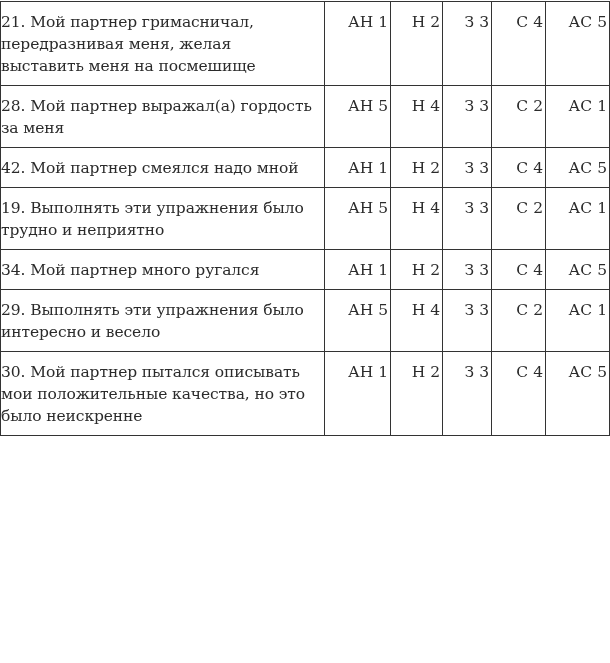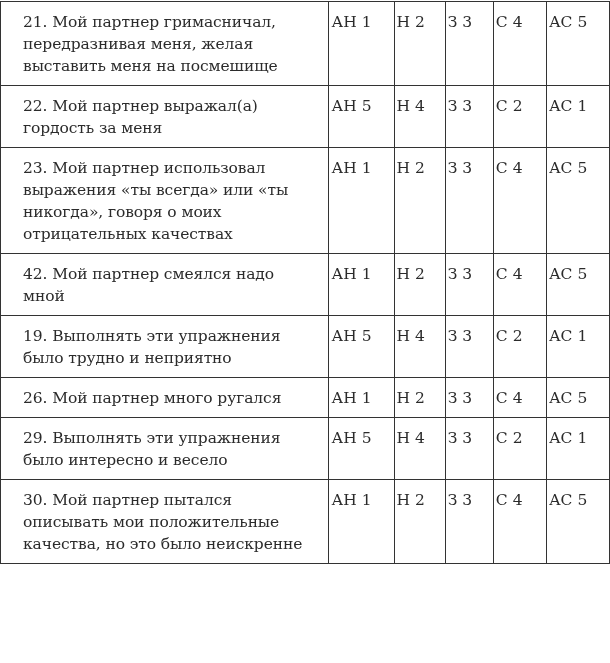--- a/index.html
+++ b/index.html
@@ -8,25 +8,25 @@
     position: absolute; left: 0; top: 1px;
     border-collapse: collapse;
     font-family: "DejaVu Serif", "Liberation Serif", serif;
     font-size: 15.5px;
     color: #2b2b2b;
     table-layout: fixed;
   }
   .tbl td {
     border: 1.5px solid #333333;
     vertical-align: top;
-    padding: 9px 11px 8px 22px;
+    padding: 9px 11px 8px 0;
     line-height: 22px;
   }
   .tbl td.q { width: 302px; letter-spacing: -0.1px; }
-  .tbl td.opt { text-align: left; padding-left: 2px; padding-right: 2px; white-space: nowrap; }
+  .tbl td.opt { text-align: right; padding-left: 2px; padding-right: 2px; white-space: nowrap; }
   col.c0 { width: 324px; } col.c1 { width: 66px; } col.c2 { width: 52px; }
   col.c3 { width: 49px; } col.c4 { width: 54px; } col.c5 { width: 64px; }
 </style>
 </head>
 <body>
 
 <table class="tbl">
   <colgroup>
       <col class="c0">
       <col class="c1">
@@ -38,53 +38,45 @@
   <tbody>
     <tr style="height:81px">
       <td class="q">21. Мой партнер гримасничал, передразнивая меня, желая выставить меня на посмешище</td>
       <td class="opt">АН 1</td>
       <td class="opt">Н 2</td>
       <td class="opt">З 3</td>
       <td class="opt">С 4</td>
       <td class="opt">АС 5</td>
     </tr>
     <tr style="height:60px">
-      <td class="q">22. Мой партнер выражал(а) гордость за меня</td>
+      <td class="q">28. Мой партнер выражал(а) гордость за меня</td>
       <td class="opt">АН 5</td>
       <td class="opt">Н 4</td>
       <td class="opt">З 3</td>
       <td class="opt">С 2</td>
       <td class="opt">АС 1</td>
-    </tr>
-    <tr style="height:103px">
-      <td class="q">23. Мой партнер использовал выражения «ты всегда» или «ты никогда», говоря о моих отрицательных качествах</td>
-      <td class="opt">АН 1</td>
-      <td class="opt">Н 2</td>
-      <td class="opt">З 3</td>
-      <td class="opt">С 4</td>
-      <td class="opt">АС 5</td>
     </tr>
     <tr style="height:39px">
       <td class="q">42. Мой партнер смеялся надо мной</td>
       <td class="opt">АН 1</td>
       <td class="opt">Н 2</td>
       <td class="opt">З 3</td>
       <td class="opt">С 4</td>
       <td class="opt">АС 5</td>
     </tr>
     <tr style="height:61px">
       <td class="q">19. Выполнять эти упражнения было трудно и неприятно</td>
       <td class="opt">АН 5</td>
       <td class="opt">Н 4</td>
       <td class="opt">З 3</td>
       <td class="opt">С 2</td>
       <td class="opt">АС 1</td>
     </tr>
     <tr style="height:34px">
-      <td class="q">26. Мой партнер много ругался</td>
+      <td class="q">34. Мой партнер много ругался</td>
       <td class="opt">АН 1</td>
       <td class="opt">Н 2</td>
       <td class="opt">З 3</td>
       <td class="opt">С 4</td>
       <td class="opt">АС 5</td>
     </tr>
     <tr style="height:60px">
       <td class="q">29. Выполнять эти упражнения было интересно и весело</td>
       <td class="opt">АН 5</td>
       <td class="opt">Н 4</td>

